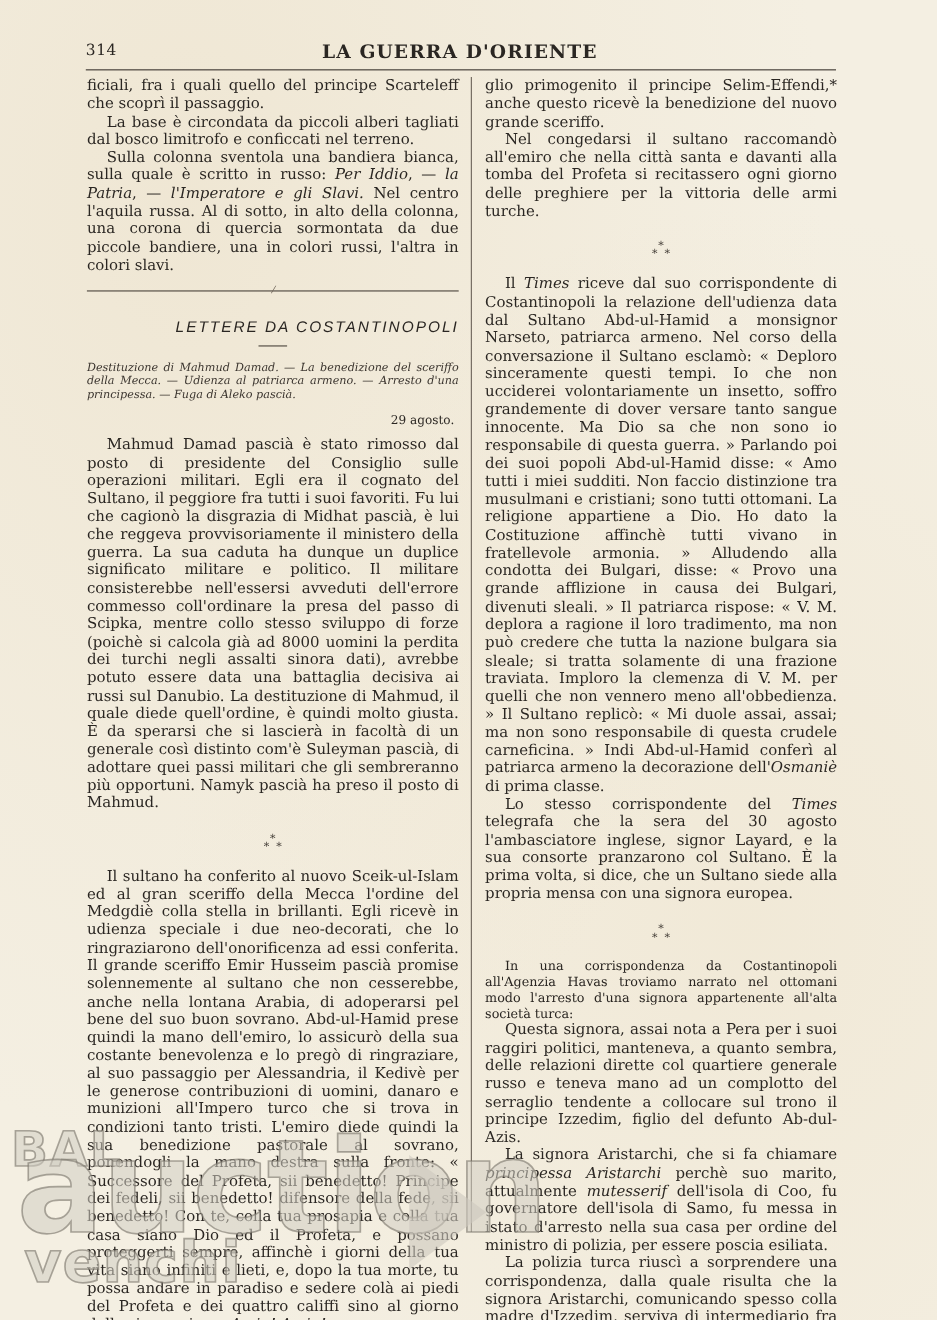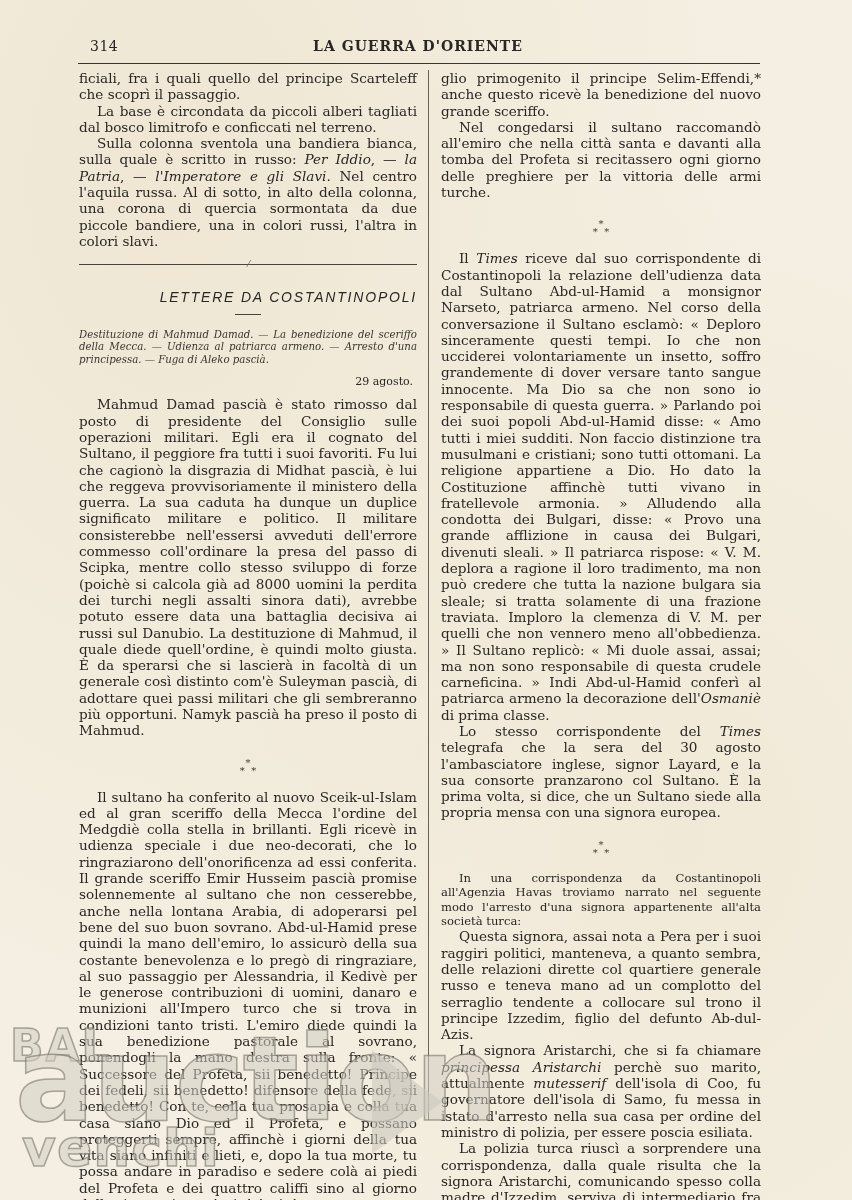--- a/index.html
+++ b/index.html
@@ -8,22 +8,22 @@
     background: #f4efe2;
     background-image:
       radial-gradient(ellipse at 20% 15%, rgba(230,215,185,0.35), transparent 60%),
       radial-gradient(ellipse at 80% 70%, rgba(235,222,195,0.35), transparent 55%);
     font-family: "DejaVu Serif", "Liberation Serif", serif;
     color: #2a2622;
   }
   .page-header {
     position: absolute; left: 78px; top: 36px; width: 680px; height: 22px;
   }
-  .page-number { position: absolute; left: 12px; top: 2px; font-size: 14px; letter-spacing: 0.5px; }
-  .running-title { position: absolute; left: 0; right: 0; top: 2px; text-align: center; font-size: 14px; letter-spacing: 1px; font-weight: bold; }
+  .page-number { position: absolute; left: 0; top: 2px; font-size: 14px; letter-spacing: 0.5px; }
+  .running-title { position: absolute; left: 0; right: 0; top: 2px; text-align: center; font-size: 17px; letter-spacing: 1px; font-weight: bold; }
   .header-rule { position: absolute; left: 78px; top: 63px; width: 682px; height: 0; border-top: 1.3px solid #3a342e; }
   .col-divider { position: absolute; left: 428px; top: 70px; height: 1050px; border-left: 1px solid #6b6258; }
   .col {
     position: absolute; top: 70px;
     font-size: 13.6px; line-height: 16.3px; text-align: justify; hyphens: manual;
   }
   .col-left { left: 79px; width: 338px; }
   .col-right { left: 441px; width: 320px; }
   .col p { margin: 0; text-indent: 18px; }
   .col p.noindent { text-indent: 0; }
@@ -104,21 +104,21 @@
     </div>
 
   <p><span>Il </span><i>Times</i><span> riceve dal suo corrispondente di Costantinopoli la relazione dell'udienza data dal Sultano Abd-ul-Hamid a monsignor Narseto, patriarca armeno. Nel corso della conversazione il Sultano esclamò: « Deploro sinceramente questi tempi. Io che non ucciderei volontariamente un insetto, soffro grandemente di dover versare tanto sangue innocente. Ma Dio sa che non sono io responsabile di questa guerra. » Parlando poi dei suoi popoli Abd-ul-Hamid disse: « Amo tutti i miei sudditi. Non faccio distinzione tra musulmani e cristiani; sono tutti ottomani. La religione appartiene a Dio. Ho dato la Costituzione affinchè tutti vivano in fratellevole armonia. » Alludendo alla condotta dei Bulgari, disse: « Provo una grande afflizione in causa dei Bulgari, divenuti sleali. » Il patriarca rispose: « V. M. deplora a ragione il loro tradimento, ma non può credere che tutta la nazione bulgara sia sleale; si tratta solamente di una frazione traviata. Imploro la clemenza di V. M. per quelli che non vennero meno all'obbedienza. » Il Sultano replicò: « Mi duole assai, assai; ma non sono responsabile di questa crudele carneficina. » Indi Abd-ul-Hamid conferì al patriarca armeno la decorazione dell'</span><i>Osmaniè</i><span> di prima classe.</span></p>
   <p><span>Lo stesso corrispondente del </span><i>Times</i><span> telegrafa che la sera del 30 agosto l'ambasciatore inglese, signor Layard, e la sua consorte pranzarono col Sultano. È la prima volta, si dice, che un Sultano siede alla propria mensa con una signora europea.</span></p>
 
   <div class="asterism">
       <span>*</span>
       <span>* &nbsp;*</span>
     </div>
 
-  <p class="small-text">In una corrispondenza da Costantinopoli all'Agenzia Havas troviamo narrato nel seguente modo l'arresto d'una signora appartenente all'alta società turca:</p>
+  <p class="small-text">In una corrispondenza da Costantinopoli all'Agenzia Havas troviamo narrato nel ottomani modo l'arresto d'una signora appartenente all'alta società turca:</p>
   <p>Questa signora, assai nota a Pera per i suoi raggiri politici, manteneva, a quanto sembra, delle relazioni dirette col quartiere generale russo e teneva mano ad un complotto del serraglio tendente a collocare sul trono il principe Izzedim, figlio del defunto Ab-dul-Azis.</p>
   <p><span>La signora Aristarchi, che si fa chiamare </span><i>principessa Aristarchi</i><span> perchè suo marito, attualmente </span><i>mutesserif</i><span> dell'isola di Coo, fu governatore dell'isola di Samo, fu messa in istato d'arresto nella sua casa per ordine del ministro di polizia, per essere poscia esiliata.</span></p>
   <p>La polizia turca riuscì a sorprendere una corrispondenza, dalla quale risulta che la signora Aristarchi, comunicando spesso colla madre d'Izzedim, serviva di intermediario fra questa principessa ed il generale Ignatieff, per far sì che la Russia non acconsentisse a far pace colla Porta se non a condizione che il figlio di Ab-dul-Azis fosse chiamato ad occupare il posto dell'attuale Sultano. Questa situazione era naturalmente sfruttata dall'ex-ambasciatore di Russia, il quale così tenevasi al corrente di tutto quanto poteva tornare utile si sapesse al quartier generale russo circa le cose turche.</p>
 
 </div>
 
 <div class="watermark wm-bal">BAL</div>
 <div class="watermark wm-auction">auction</div>
 <div class="watermark wm-venchi">venchi</div>
 <div class="watermark wm-play"></div>

